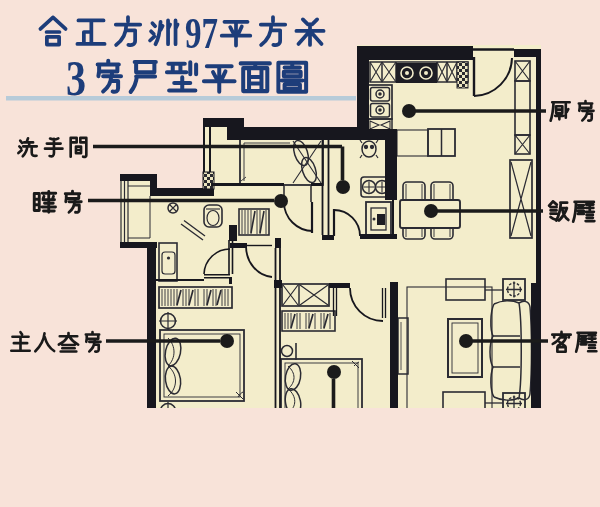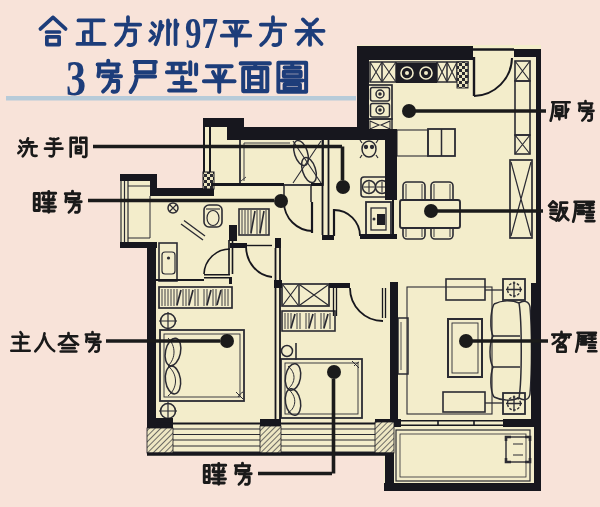--- a/index.html
+++ b/index.html
@@ -1,16 +1,16 @@
 <!DOCTYPE html>
 <html><head>
 <meta charset="utf-8">
 <style>
 html,body{margin:0;padding:0;background:#f8e3d9;}
-#wrap{width:600px;height:507px;position:relative;overflow:hidden;background:#737373;}
+#wrap{width:600px;height:408px;position:relative;overflow:hidden;background:#737373;}
 svg{display:block;}
 .dig{font-family:"Liberation Serif",serif;font-weight:700;fill:#1d3d7a;}
 </style>
 </head>
 <body>
 <div id="wrap">
 <svg width="600" height="507" viewBox="0 0 600 507">
 <defs>
 <pattern id="hatch" width="4" height="4" patternTransform="rotate(45)" patternUnits="userSpaceOnUse">
 <rect width="4" height="4" fill="#eee7c3"></rect>

